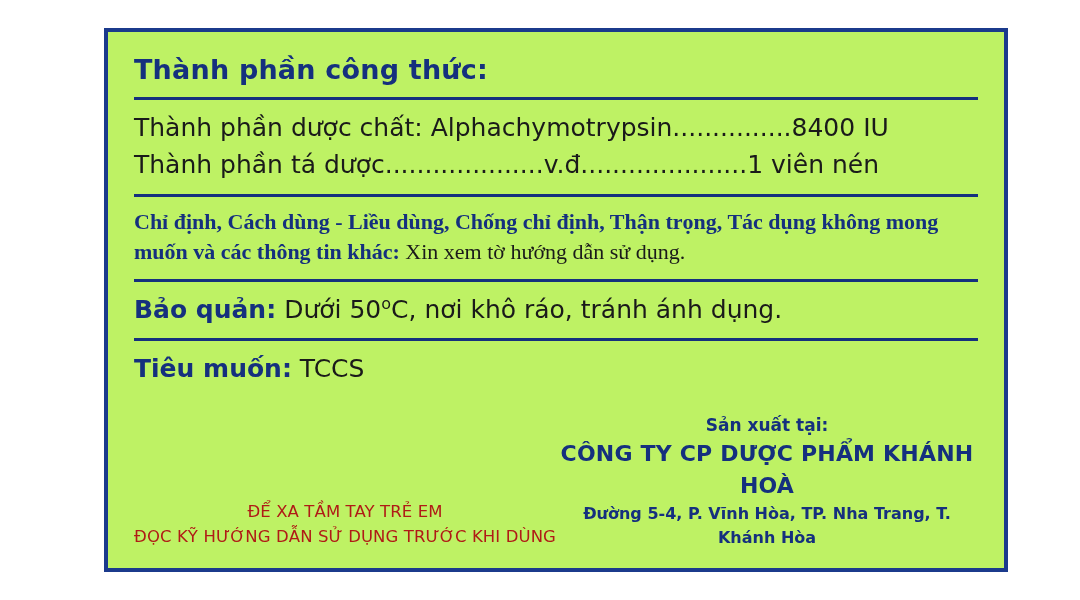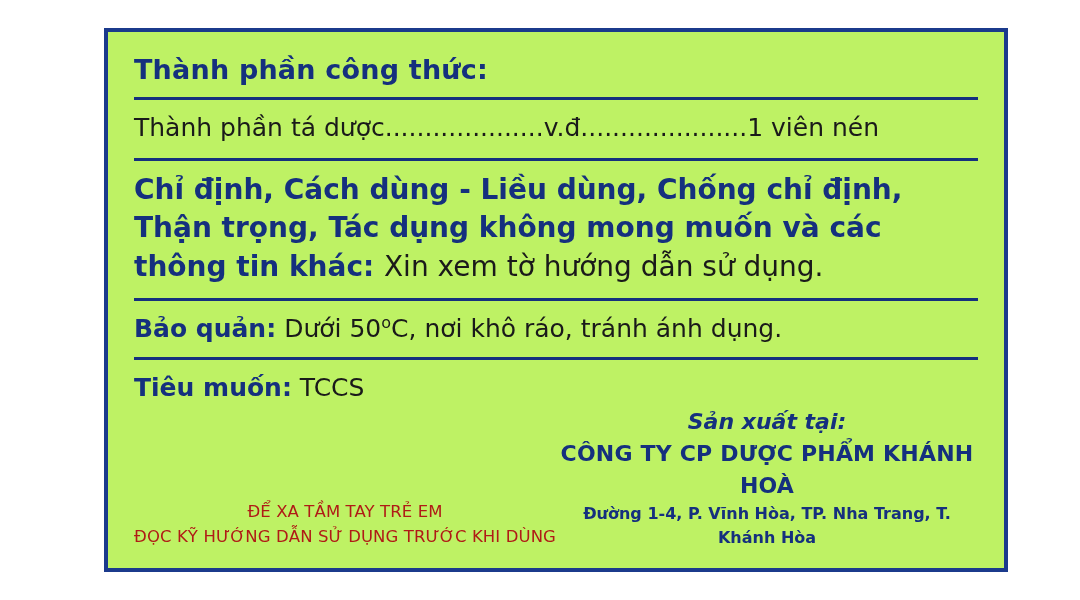--- a/index.html
+++ b/index.html
@@ -47,22 +47,23 @@
   }
   .body-line {
     color: #1a1a1a;
     font-size: 25px;
     line-height: 1.45;
     white-space: nowrap;
   }
   .section-blue {
     color: #15307e;
     font-weight: bold;
-    font-size: 28px;
+    font-size: 22px;
     line-height: 1.38;
+    font-family: Liberation Serif, serif;
   }
   .section-blue .normal {
     color: #1a1a1a;
     font-weight: normal;
   }
   .kv {
     font-size: 25px;
     line-height: 1.4;
     color: #1a1a1a;
   }
@@ -91,23 +92,22 @@
     font-size: 16.5px;
     line-height: 1.55;
     letter-spacing: 0.1px;
   }
   .footer-right {
     width: 430px;
     text-align: center;
     color: #15307e;
   }
   .mfr-label {
-    font-size: 22px;
+    font-size: 17px;
     font-weight: bold;
-    font-style: italic;
     line-height: 1.5;
     text-align: center;
   }
   .mfr-name {
     font-size: 22px;
     font-weight: bold;
     line-height: 1.45;
     letter-spacing: 0.2px;
   }
   .mfr-addr {
@@ -119,20 +119,21 @@
 </head>
 <body>
 
 <div class="label-card">
   <div class="inner">
 
     <div class="heading">Thành phần công thức:</div>
 
     <hr class="rule">
 
+    <div class="body-line">Thành phần dược chất: Alphachymotrypsin...............8400 IU</div>
     <div class="body-line">Thành phần tá dược....................v.đ.....................1 viên nén</div>
 
     <hr class="rule">
 
     <div class="section-blue">
       <span>Chỉ định, Cách dùng - Liều dùng, Chống chỉ định, Thận trọng, Tác dụng không mong muốn và các thông tin khác:</span>
       <span class="normal">Xin xem tờ hướng dẫn sử dụng.</span>
     </div>
 
     <hr class="rule">
@@ -150,18 +151,18 @@
     </div>
 
     <div class="footer">
       <div class="footer-left">
         <div>ĐỂ XA TẦM TAY TRẺ EM</div>
         <div>ĐỌC KỸ HƯỚNG DẪN SỬ DỤNG TRƯỚC KHI DÙNG</div>
       </div>
       <div class="footer-right">
         <div class="mfr-label">Sản xuất tại:</div>
         <div class="mfr-name">CÔNG TY CP DƯỢC PHẨM KHÁNH HOÀ</div>
-        <div class="mfr-addr">Đường 1-4, P. Vĩnh Hòa, TP. Nha Trang, T. Khánh Hòa</div>
+        <div class="mfr-addr">Đường 5-4, P. Vĩnh Hòa, TP. Nha Trang, T. Khánh Hòa</div>
       </div>
     </div>
 
   </div>
 </div>
 
 </body></html>

